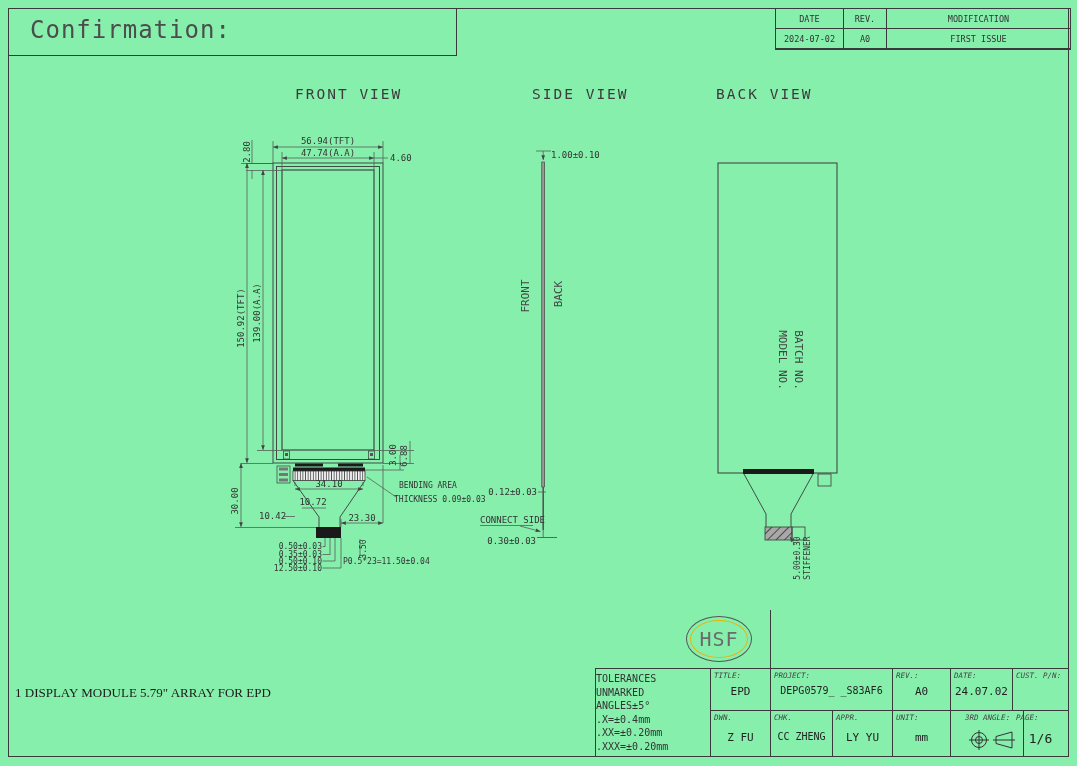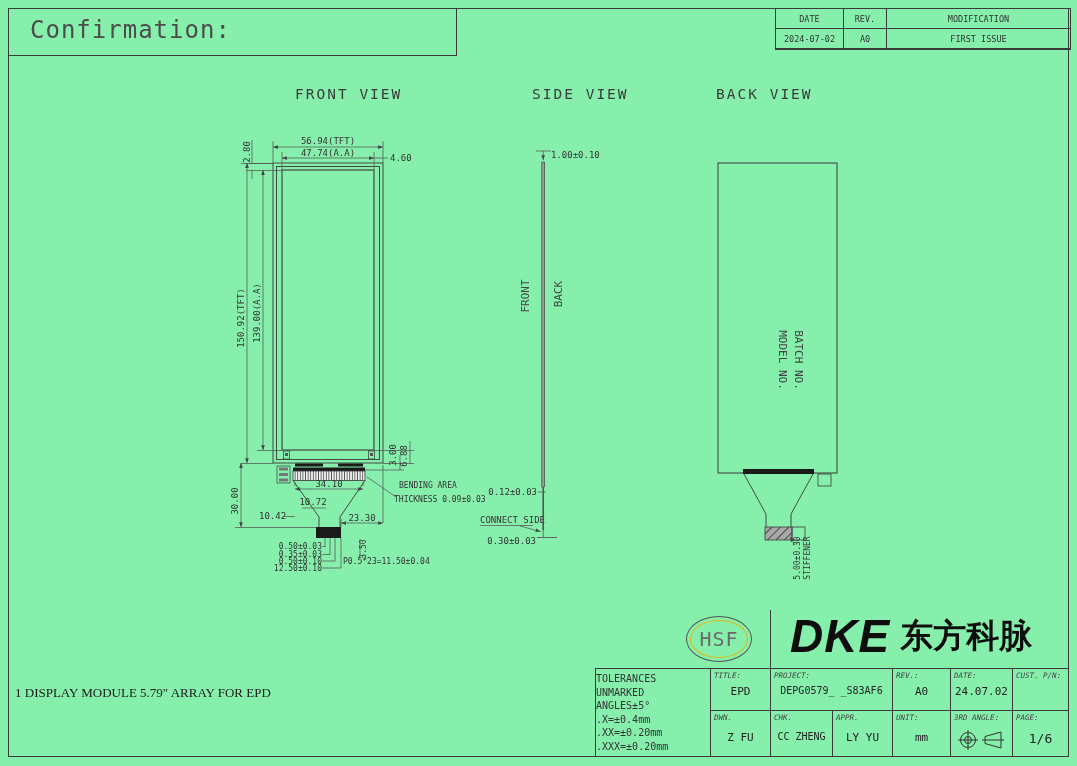--- a/index.html
+++ b/index.html
@@ -209,24 +209,20 @@
     
     
     
     
   </div>
 
   <div class="abs" id="hsf-outer">
     <div class="abs" id="hsf-inner">HSF</div>
   </div>
   <div class="abs" id="logo-divider"></div>
-  <div class="abs" id="dke">
-    <span class="latin">DKE</span>
-    <span class="cjk">东方科脉</span>
-  </div>
 
   <div class="abs" id="tblock">
     <div class="cell" id="tol" style="left:0;top:0;width:115px;height:87px;">
       <div>TOLERANCES</div>
       <div>UNMARKED</div>
       <div>ANGLES±5°</div>
       <div>.X=±0.4mm</div>
       <div>.XX=±0.20mm</div>
       <div>.XXX=±0.20mm</div>
     </div>
@@ -261,21 +257,21 @@
       <div class="val" style="top:20px;font-size:10px;">CC ZHENG</div>
     </div>
     <div class="cell" style="left:237px;top:42px;width:60px;height:45px;">
       <div class="lab">APPR.</div>
       <div class="val" style="top:20px;">LY YU</div>
     </div>
     <div class="cell" style="left:297px;top:42px;width:58px;height:45px;">
       <div class="lab">UNIT:</div>
       <div class="val" style="top:20px;">mm</div>
     </div>
-    <div class="cell" style="left:355px;top:42px;width:62px;height:45px;text-align:right;">
+    <div class="cell" style="left:366px;top:42px;width:62px;height:45px;text-align:right;">
       <div class="lab">3RD ANGLE:</div>
       <svg style="position:absolute;left:6px;top:16px;" width="50" height="26" viewBox="0 0 50 26">
         <g stroke="#333" fill="none" stroke-width="1">
           <circle cx="11" cy="13" r="7.5"></circle>
           <circle cx="11" cy="13" r="3.5"></circle>
           <path d="M1,13 H21 M11,3 V23"></path>
           <path d="M28,9.5 L44,5 L44,21 L28,16.5 Z"></path>
           <path d="M25,13 H47"></path>
         </g>
       </svg>

